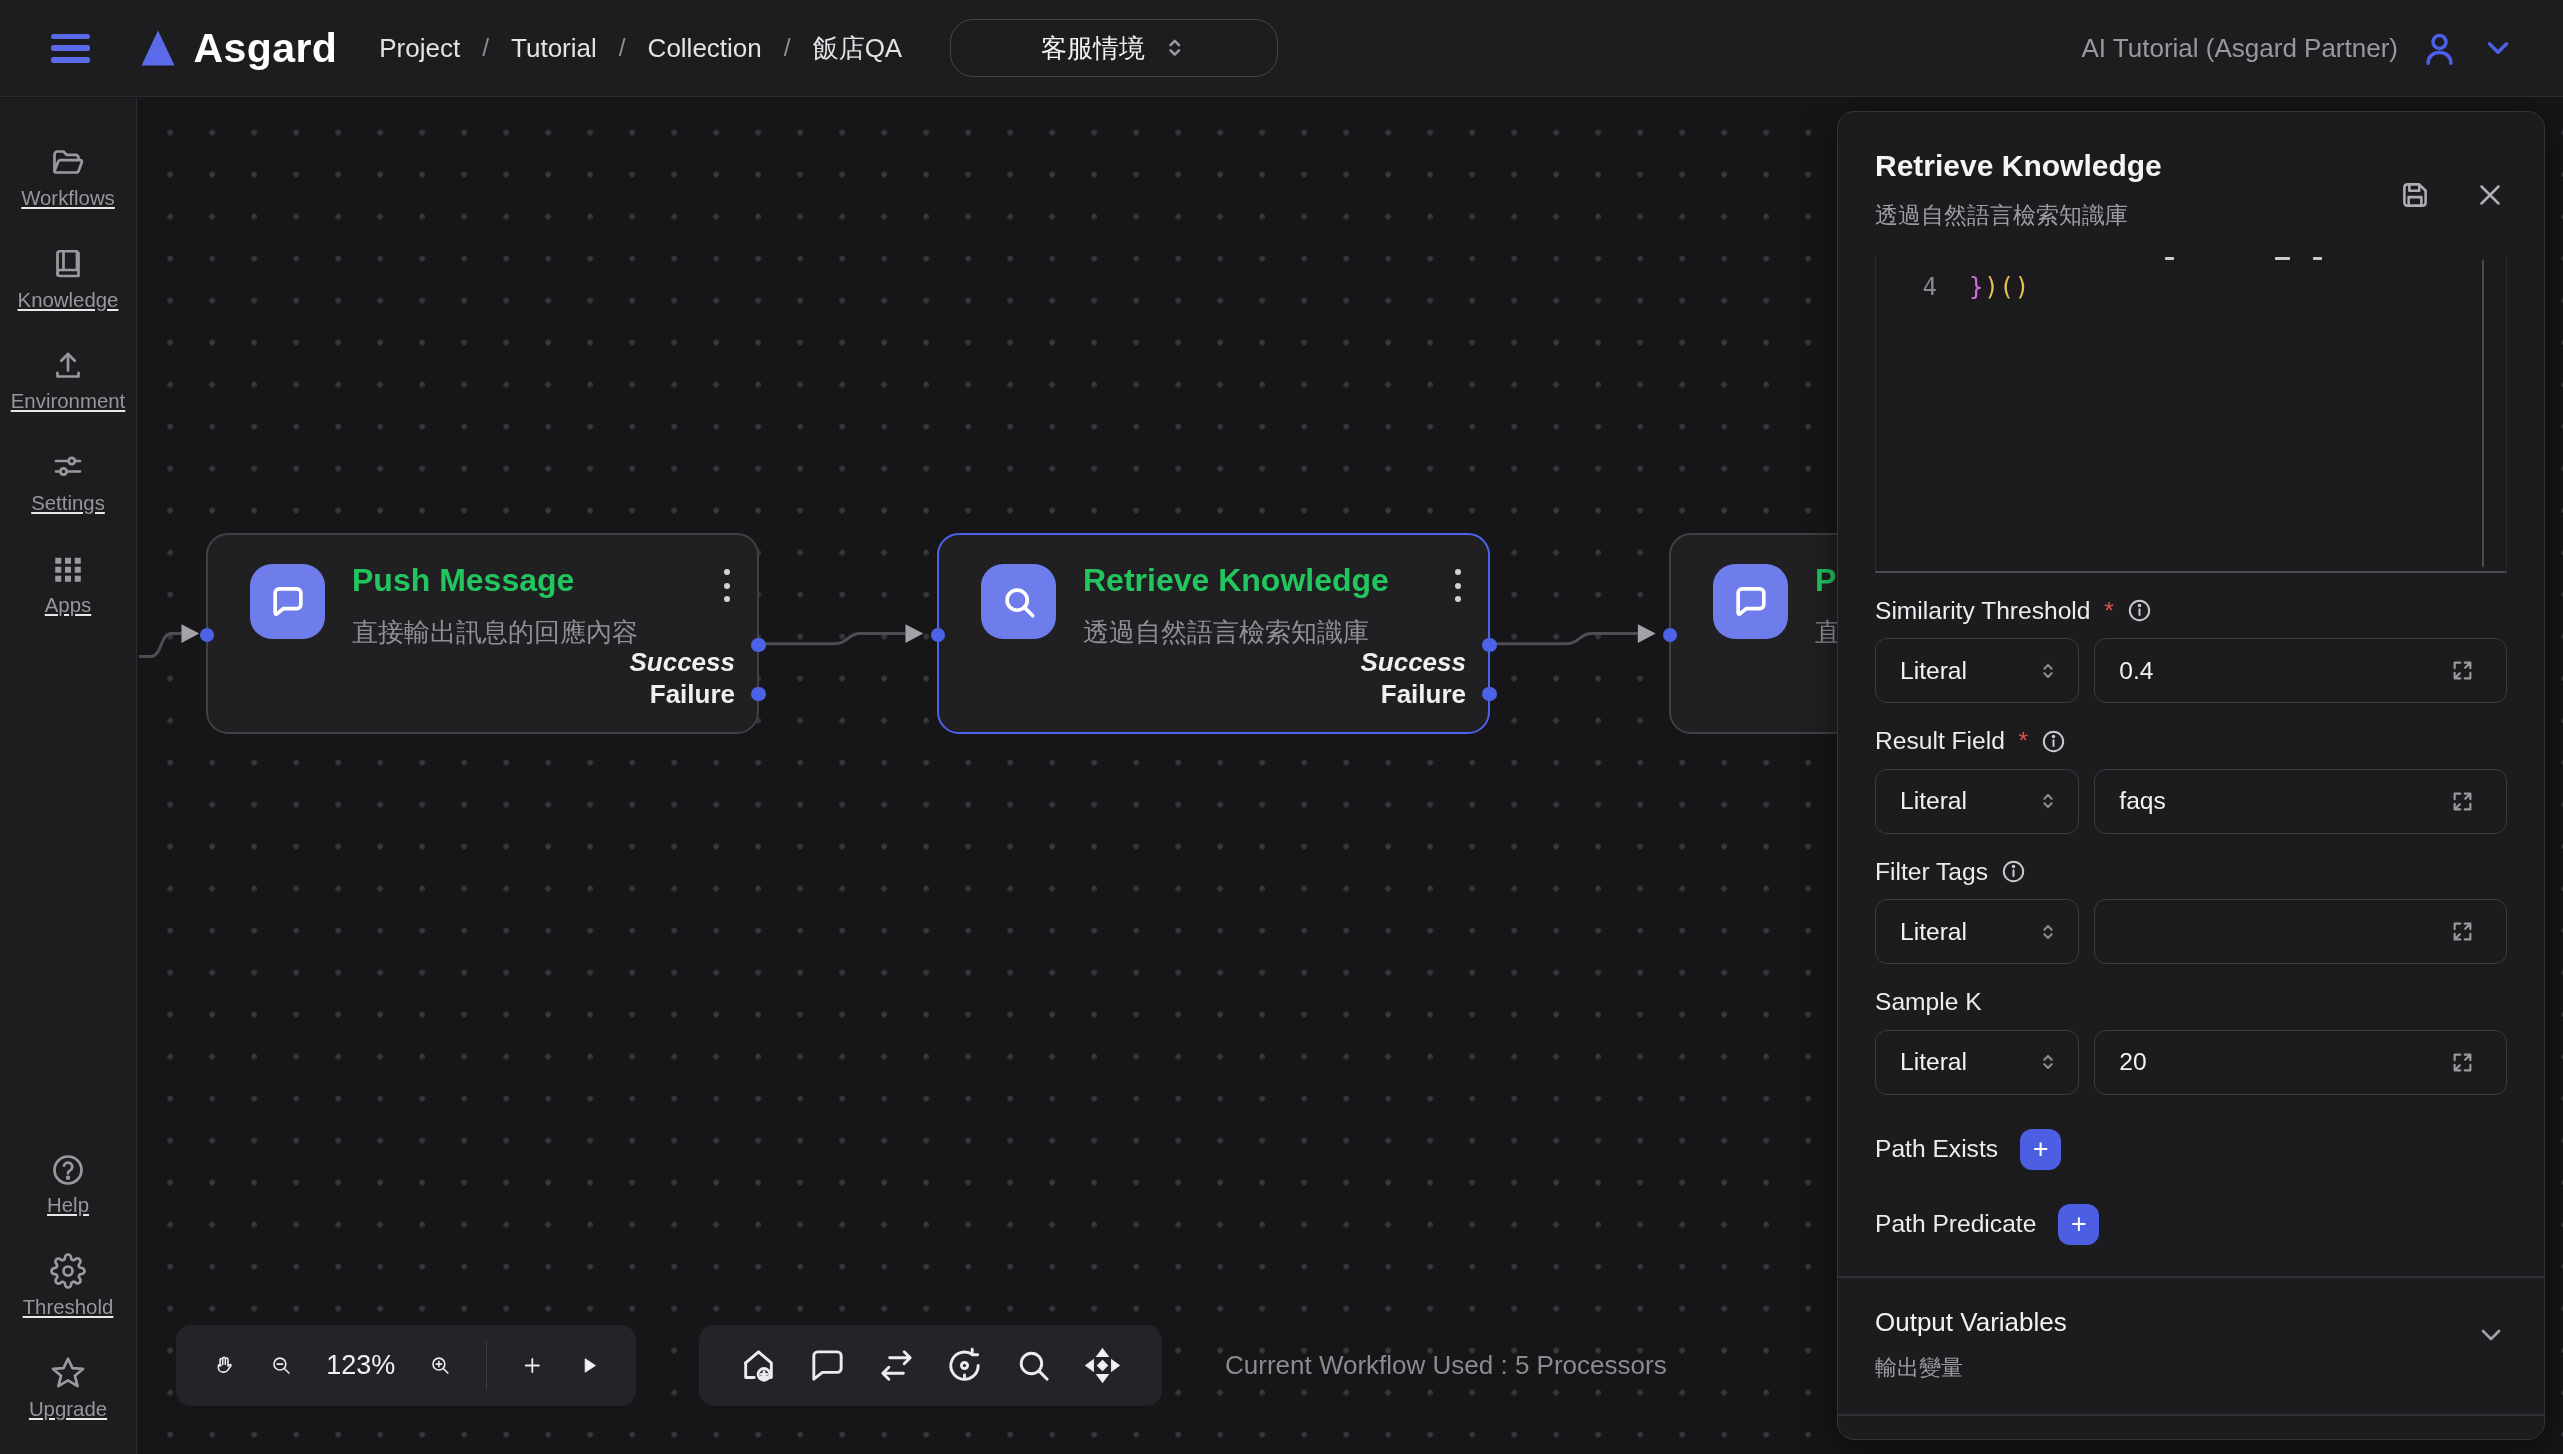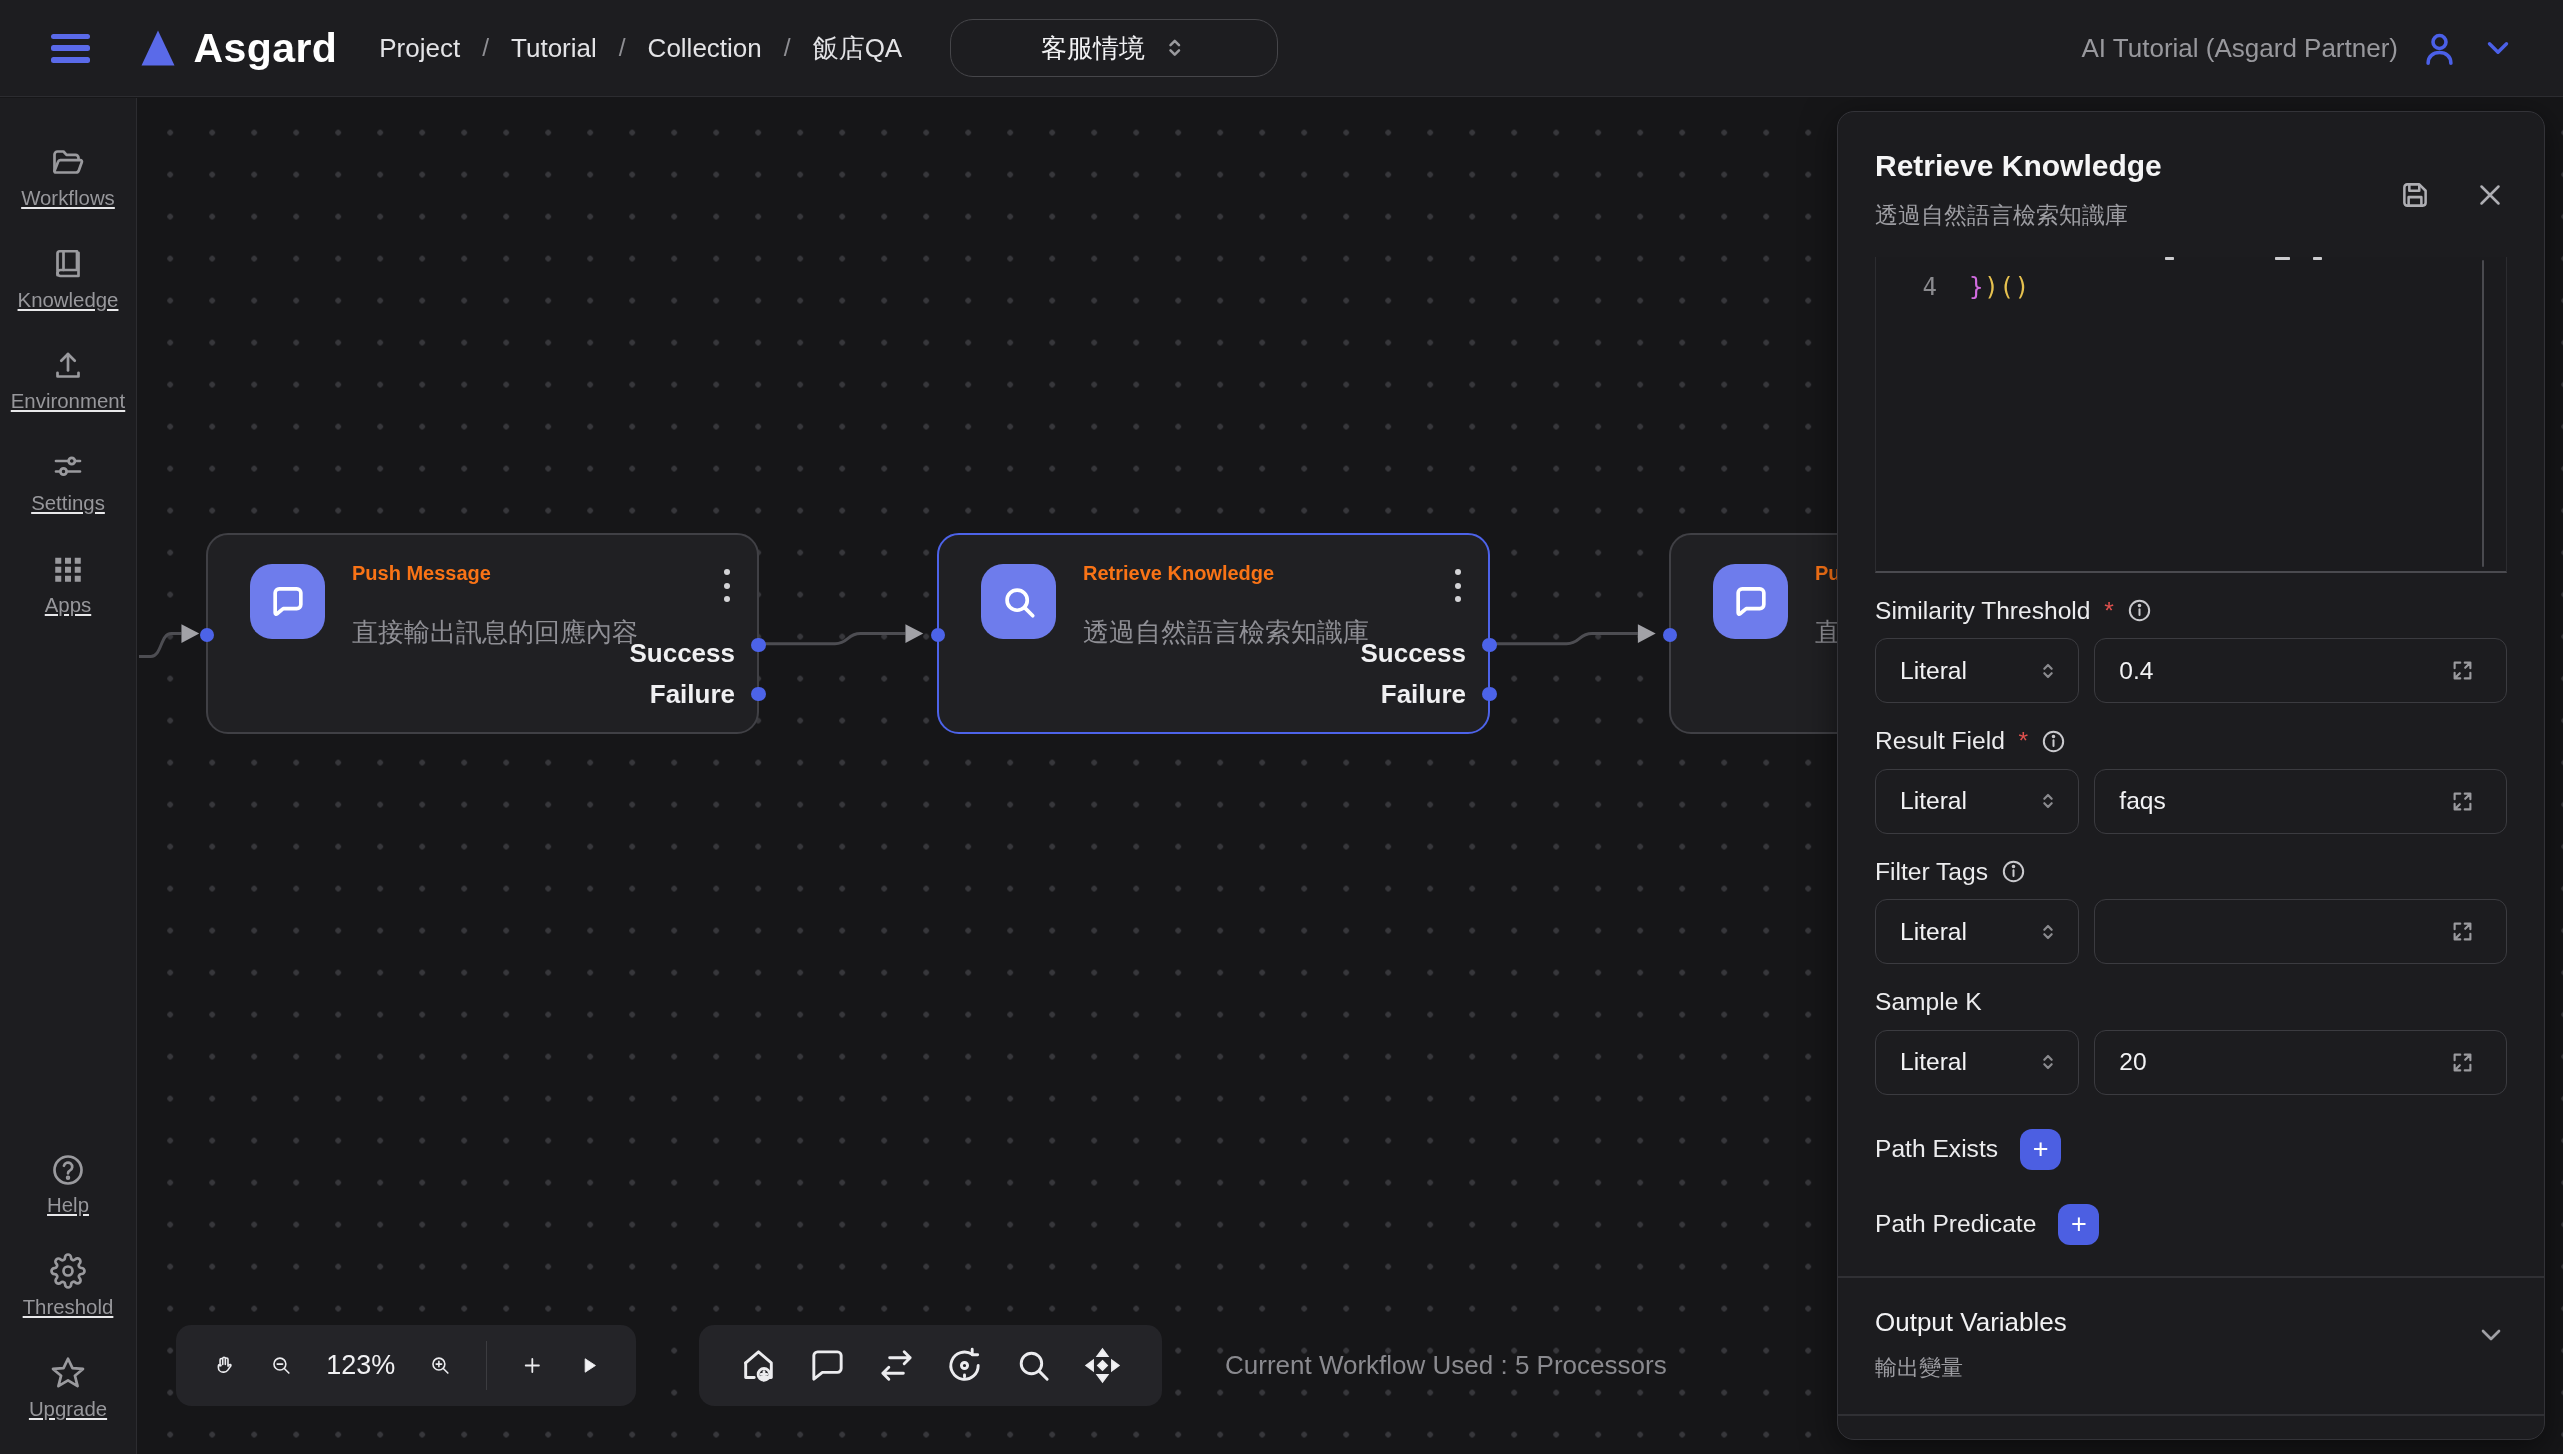--- a/index.html
+++ b/index.html
@@ -58,26 +58,26 @@
     position:absolute; width:553px; height:201px;
     background:#202023; border:2.1px solid #404045; border-radius:22px;
     z-index:2;
   }
   .node.selected { border-color:#4d63e9; }
   .node-icon {
     position:absolute; left:42px; top:29px; width:75px; height:75px;
     background:#6e7cec; border-radius:22px;
     display:flex; align-items:center; justify-content:center;
   }
-  .node-title { position:absolute; left:144px; top:27px; font-size:20px; font-weight:bold; color:#f97316; white-space:nowrap; }
+  .node-title { position:absolute; left:144px; top:27px; font-size:32px; font-weight:bold; color:#22c55e; white-space:nowrap; }
   .node-sub { position:absolute; left:144px; top:80px; font-size:26px; color:#8f8f95; white-space:nowrap; }
   .kebab { position:absolute; right:27px; top:34px; display:flex; flex-direction:column; gap:7.6px; cursor:pointer; }
   .kebab i { width:6px; height:6px; border-radius:50%; background:#d3d3d6; }
   .port-label { position:absolute; right:22px; font-size:26px; font-weight:bold; color:#f0f0f2; }
-  .port-label.success { top:103px; }
+  .port-label.success { top:112px;font-style:italic; }
   .port-label.failure { top:144px; }
   .dot { position:absolute; width:14.4px; height:14.4px; border-radius:50%; background:#4c63e8; }
   .dot.in  { left:-8.5px; top:93px; }
   .dot.out1 { right:-8.5px; top:103px; }
   .dot.out2 { right:-8.5px; top:152px; }
 
   
   .toolbar {
     position:absolute; top:1227px; height:81px; border-radius:15.3px;
     background:#242428; display:flex; align-items:center; z-index:5;

